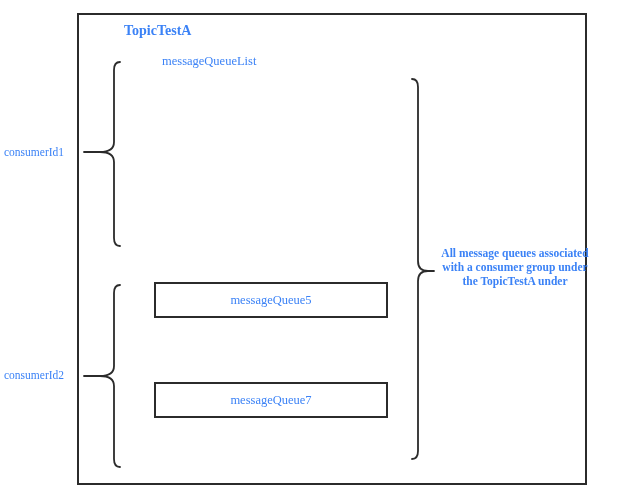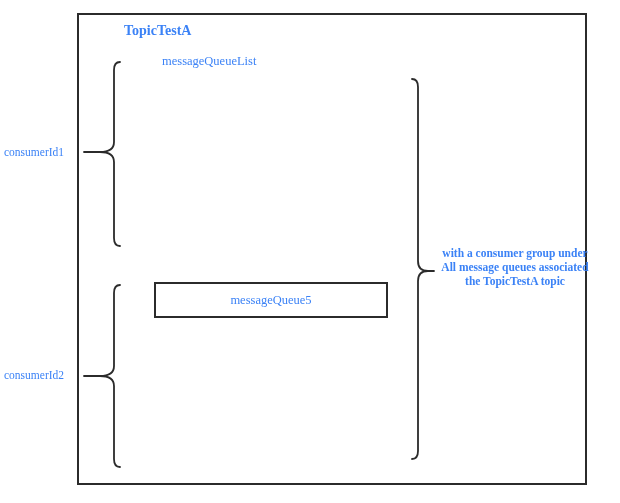--- a/index.html
+++ b/index.html
@@ -41,35 +41,36 @@
 <body>
 
 <div class="canvas">
 
   <div class="outer-box"></div>
 
   <div class="topic-title">TopicTestA</div>
   <div class="queue-list-label">messageQueueList</div>
 
   <div class="queue-box" style="top:282px"><span>messageQueue5</span></div>
+  <div class="queue-box" style="top:382px"><span>messageQueue7</span></div>
 
   <div class="side-label" style="top:146px">consumerId1</div>
   <div class="side-label" style="top:369px">consumerId2</div>
 
   <svg class="brace" style="left:82px;top:60px" width="42" height="188" viewBox="0 0 42 188">
     <path d="M38,2 Q32,2 32,10 L32,82 Q32,92 18,92 L2,92 M18,92 Q32,92 32,102 L32,178 Q32,186 38,186"></path>
   </svg>
 
   <svg class="brace" style="left:82px;top:283px" width="42" height="186" viewBox="0 0 42 186">
     <path d="M38,2 Q32,2 32,10 L32,83 Q32,93 18,93 L2,93 M18,93 Q32,93 32,103 L32,176 Q32,184 38,184"></path>
   </svg>
 
   <svg class="brace" style="left:398px;top:77px" width="40" height="384" viewBox="0 0 40 384">
     <path d="M14,2 Q20,2 20,10 L20,184 Q20,194 30,194 L36,194 M30,194 Q20,194 20,204 L20,374 Q20,382 14,382"></path>
   </svg>
 
   <div class="annotation">
+    <div>All message queues associated</div>
     <div>with a consumer group under</div>
-    <div>All message queues associated</div>
-    <div>the TopicTestA topic</div>
+    <div>the TopicTestA under</div>
   </div>
 
 </div>
 
 </body></html>

